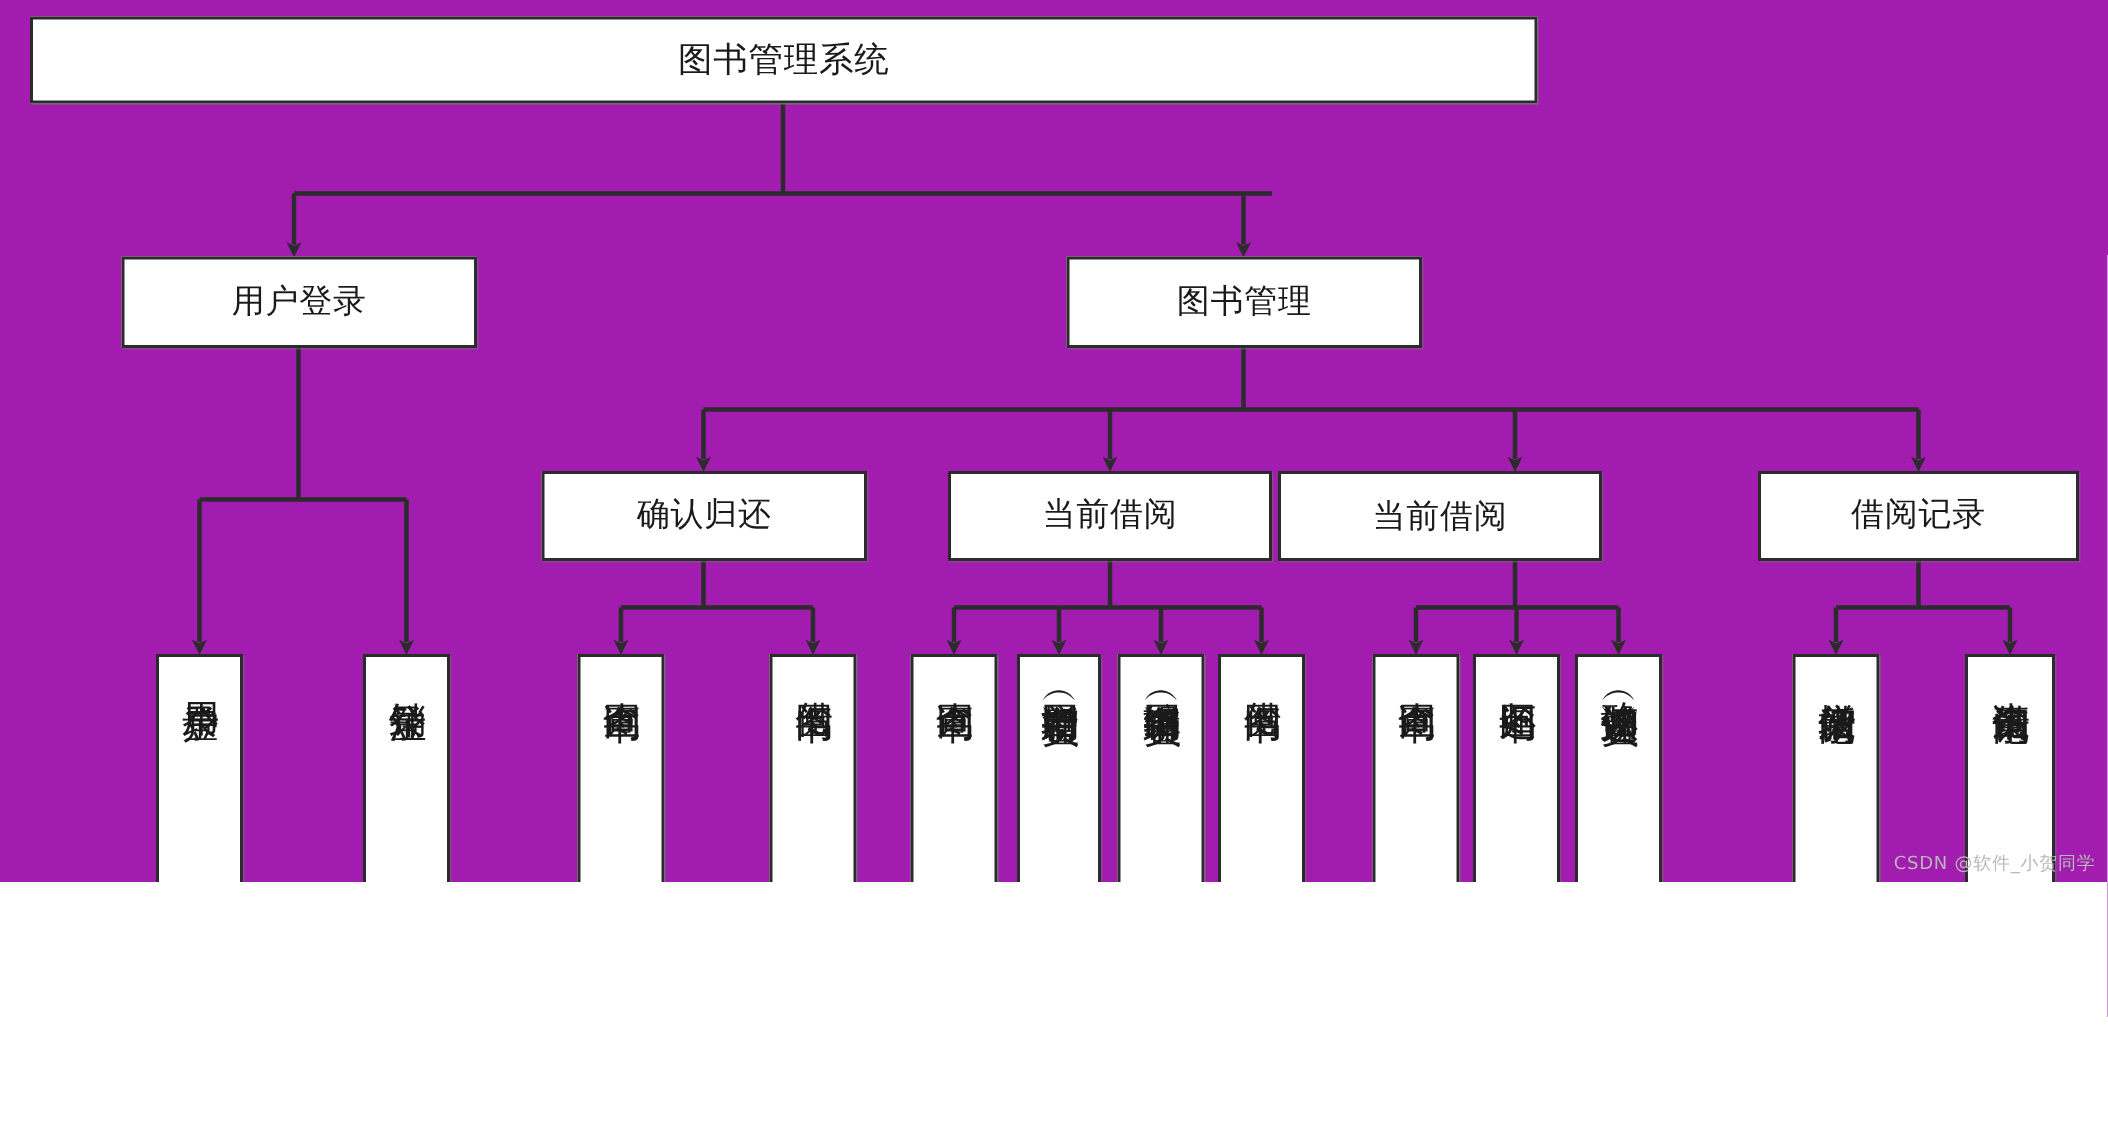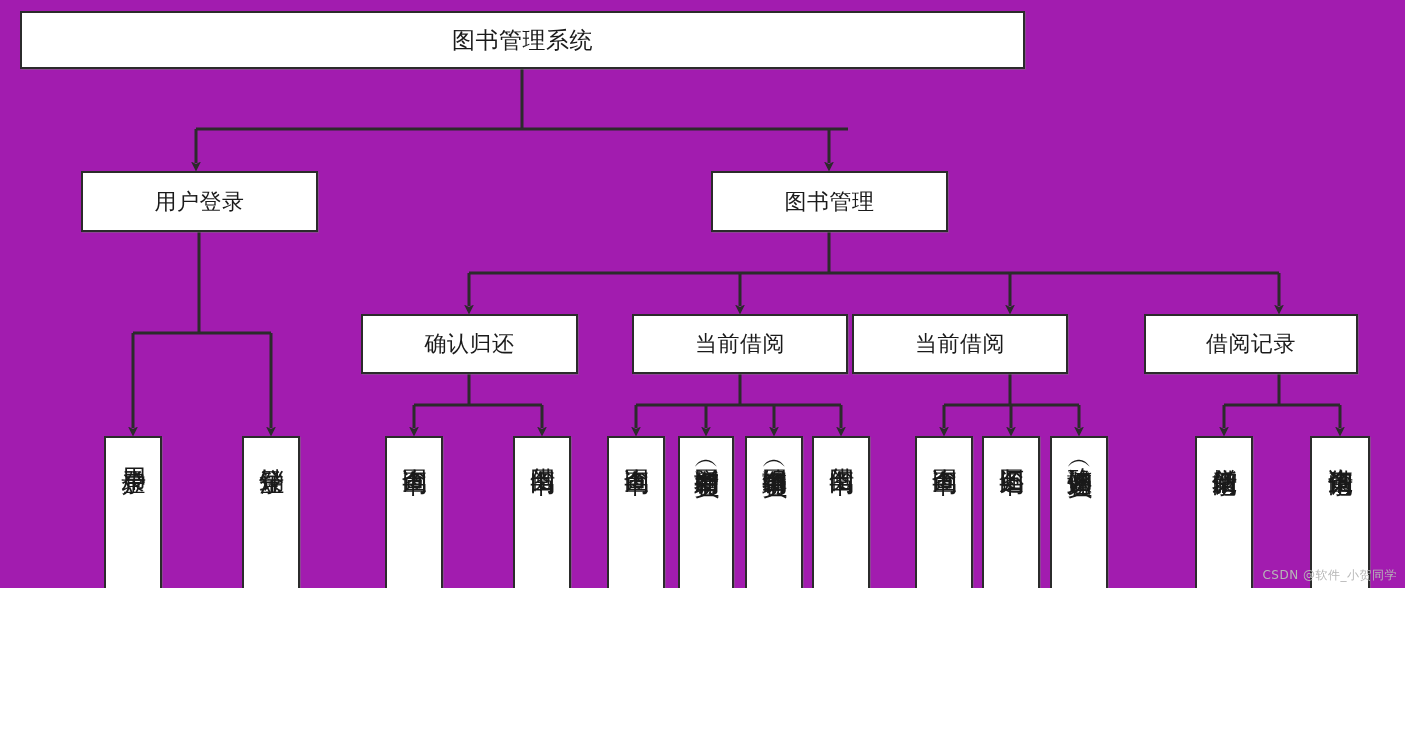--- a/index.html
+++ b/index.html
@@ -137,21 +137,21 @@
 
   <div class="node horiz" style="left:361px;top:314px;width:217px;height:60px;">
     <span class="lbl">确认归还</span>
   </div>
   <div class="node horiz" style="left:632px;top:314px;width:216px;height:60px;">
     <span class="lbl">当前借阅</span>
   </div>
   <div class="node horiz" style="left:852px;top:314px;width:216px;height:60px;font-family:Liberation Serif, serif;">
     <span class="lbl">当前借阅</span>
   </div>
-  <div class="node horiz" style="left:1144px;top:314px;width:214px;height:60px;">
+  <div class="node horiz" style="left:1172px;top:314px;width:214px;height:60px;">
     <span class="lbl">借阅记录</span>
   </div>
 
   <div class="node vert" style="left:104px;top:436px;width:58px;height:298px;">
     <span class="lbl">用户登录</span>
   </div>
   <div class="node vert" style="left:242px;top:436px;width:58px;height:298px;">
     <span class="lbl">注销登录</span>
   </div>
 

